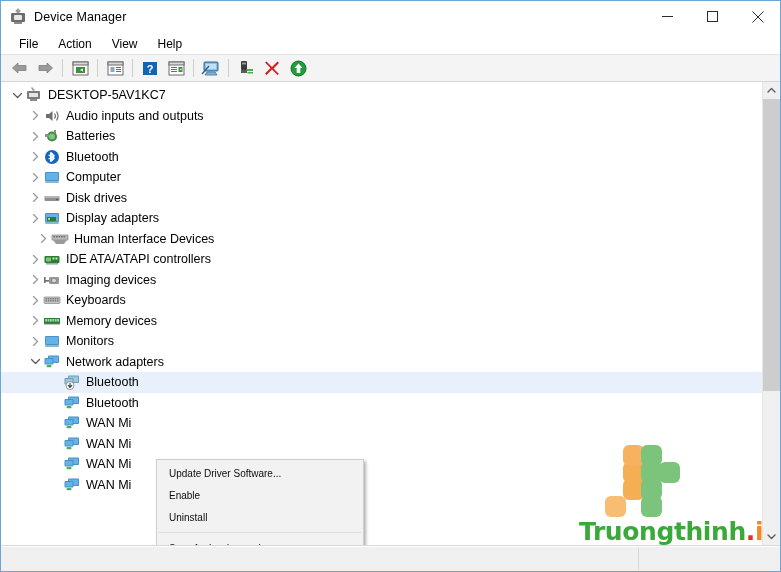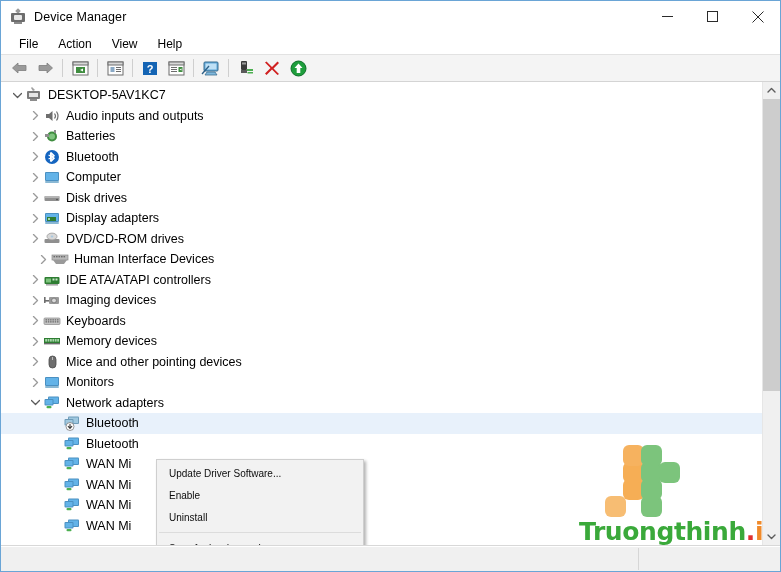--- a/index.html
+++ b/index.html
@@ -362,35 +362,20 @@
             <rect x="2" y="3" width="14" height="9" rx="1" fill="#4a90c2"></rect>
             <rect x="3" y="4" width="12" height="7" fill="#63b3e8"></rect>
             <rect x="4" y="7" width="9" height="4" fill="#2e7d32"></rect>
             <rect x="5" y="8" width="2" height="2" fill="#a5d6a7"></rect>
             <rect x="2" y="12" width="14" height="2" rx="1" fill="#8ab8d4"></rect>
           </svg>
         </div>
         <div class="lbl">Display adapters</div>
       </div>
 
-      <div class="row" style="padding-left:26px;">
-        <div class="chev">
-          <svg width="9" height="9" viewBox="0 0 9 9">
-              <path d="M2.5 0.5 L6.5 4.5 L2.5 8.5" fill="none" stroke="#9a9a9a" stroke-width="1.3" stroke-linecap="round" stroke-linejoin="round"></path>
-            </svg>
-        </div>
-        <div class="ico">
-          <svg width="18" height="16" viewBox="0 0 18 16">
-            <rect x="1.5" y="8" width="15" height="4" rx="1" fill="#8f8f8f"></rect>
-            <ellipse cx="9" cy="5.5" rx="5" ry="3.4" fill="#d8d8d8" stroke="#9a9a9a" stroke-width="0.8"></ellipse>
-            <ellipse cx="9" cy="5.5" rx="1.3" ry="0.9" fill="#a8c8e0"></ellipse>
-          </svg>
-        </div>
-        <div class="lbl">DVD/CD-ROM drives</div>
-      </div>
 
       <div class="row" style="padding-left:34px;">
         <div class="chev">
           <svg width="9" height="9" viewBox="0 0 9 9">
               <path d="M2.5 0.5 L6.5 4.5 L2.5 8.5" fill="none" stroke="#9a9a9a" stroke-width="1.3" stroke-linecap="round" stroke-linejoin="round"></path>
             </svg>
         </div>
         <div class="ico">
           <svg width="18" height="16" viewBox="0 0 18 16">
             <rect x="1" y="4" width="16" height="5" fill="#b9b9b9" stroke="#8a8a8a" stroke-width="0.7"></rect>
@@ -480,34 +465,20 @@
             <rect x="7" y="6" width="1.8" height="2.6" fill="#a5d6a7"></rect>
             <rect x="9.4" y="6" width="1.8" height="2.6" fill="#a5d6a7"></rect>
             <rect x="11.8" y="6" width="1.8" height="2.6" fill="#a5d6a7"></rect>
             <rect x="14.2" y="6" width="1.8" height="2.6" fill="#a5d6a7"></rect>
             <rect x="1" y="10" width="16" height="1.4" fill="#6b6b6b"></rect>
           </svg>
         </div>
         <div class="lbl">Memory devices</div>
       </div>
 
-      <div class="row" style="padding-left:26px;">
-        <div class="chev">
-          <svg width="9" height="9" viewBox="0 0 9 9">
-              <path d="M2.5 0.5 L6.5 4.5 L2.5 8.5" fill="none" stroke="#9a9a9a" stroke-width="1.3" stroke-linecap="round" stroke-linejoin="round"></path>
-            </svg>
-        </div>
-        <div class="ico">
-          <svg width="18" height="16" viewBox="0 0 18 16">
-            <rect x="6" y="2" width="7" height="12" rx="3.5" fill="#6e6e6e" stroke="#4a4a4a" stroke-width="0.8"></rect>
-            <line x1="9.5" y1="3" x2="9.5" y2="6" stroke="#bdbdbd" stroke-width="1"></line>
-          </svg>
-        </div>
-        <div class="lbl">Mice and other pointing devices</div>
-      </div>
 
       <div class="row" style="padding-left:26px;">
         <div class="chev">
           <svg width="9" height="9" viewBox="0 0 9 9">
               <path d="M2.5 0.5 L6.5 4.5 L2.5 8.5" fill="none" stroke="#9a9a9a" stroke-width="1.3" stroke-linecap="round" stroke-linejoin="round"></path>
             </svg>
         </div>
         <div class="ico">
           <svg width="18" height="16" viewBox="0 0 18 16">
             <rect x="2" y="3" width="14" height="9" rx="1" fill="#4a90c2"></rect>

